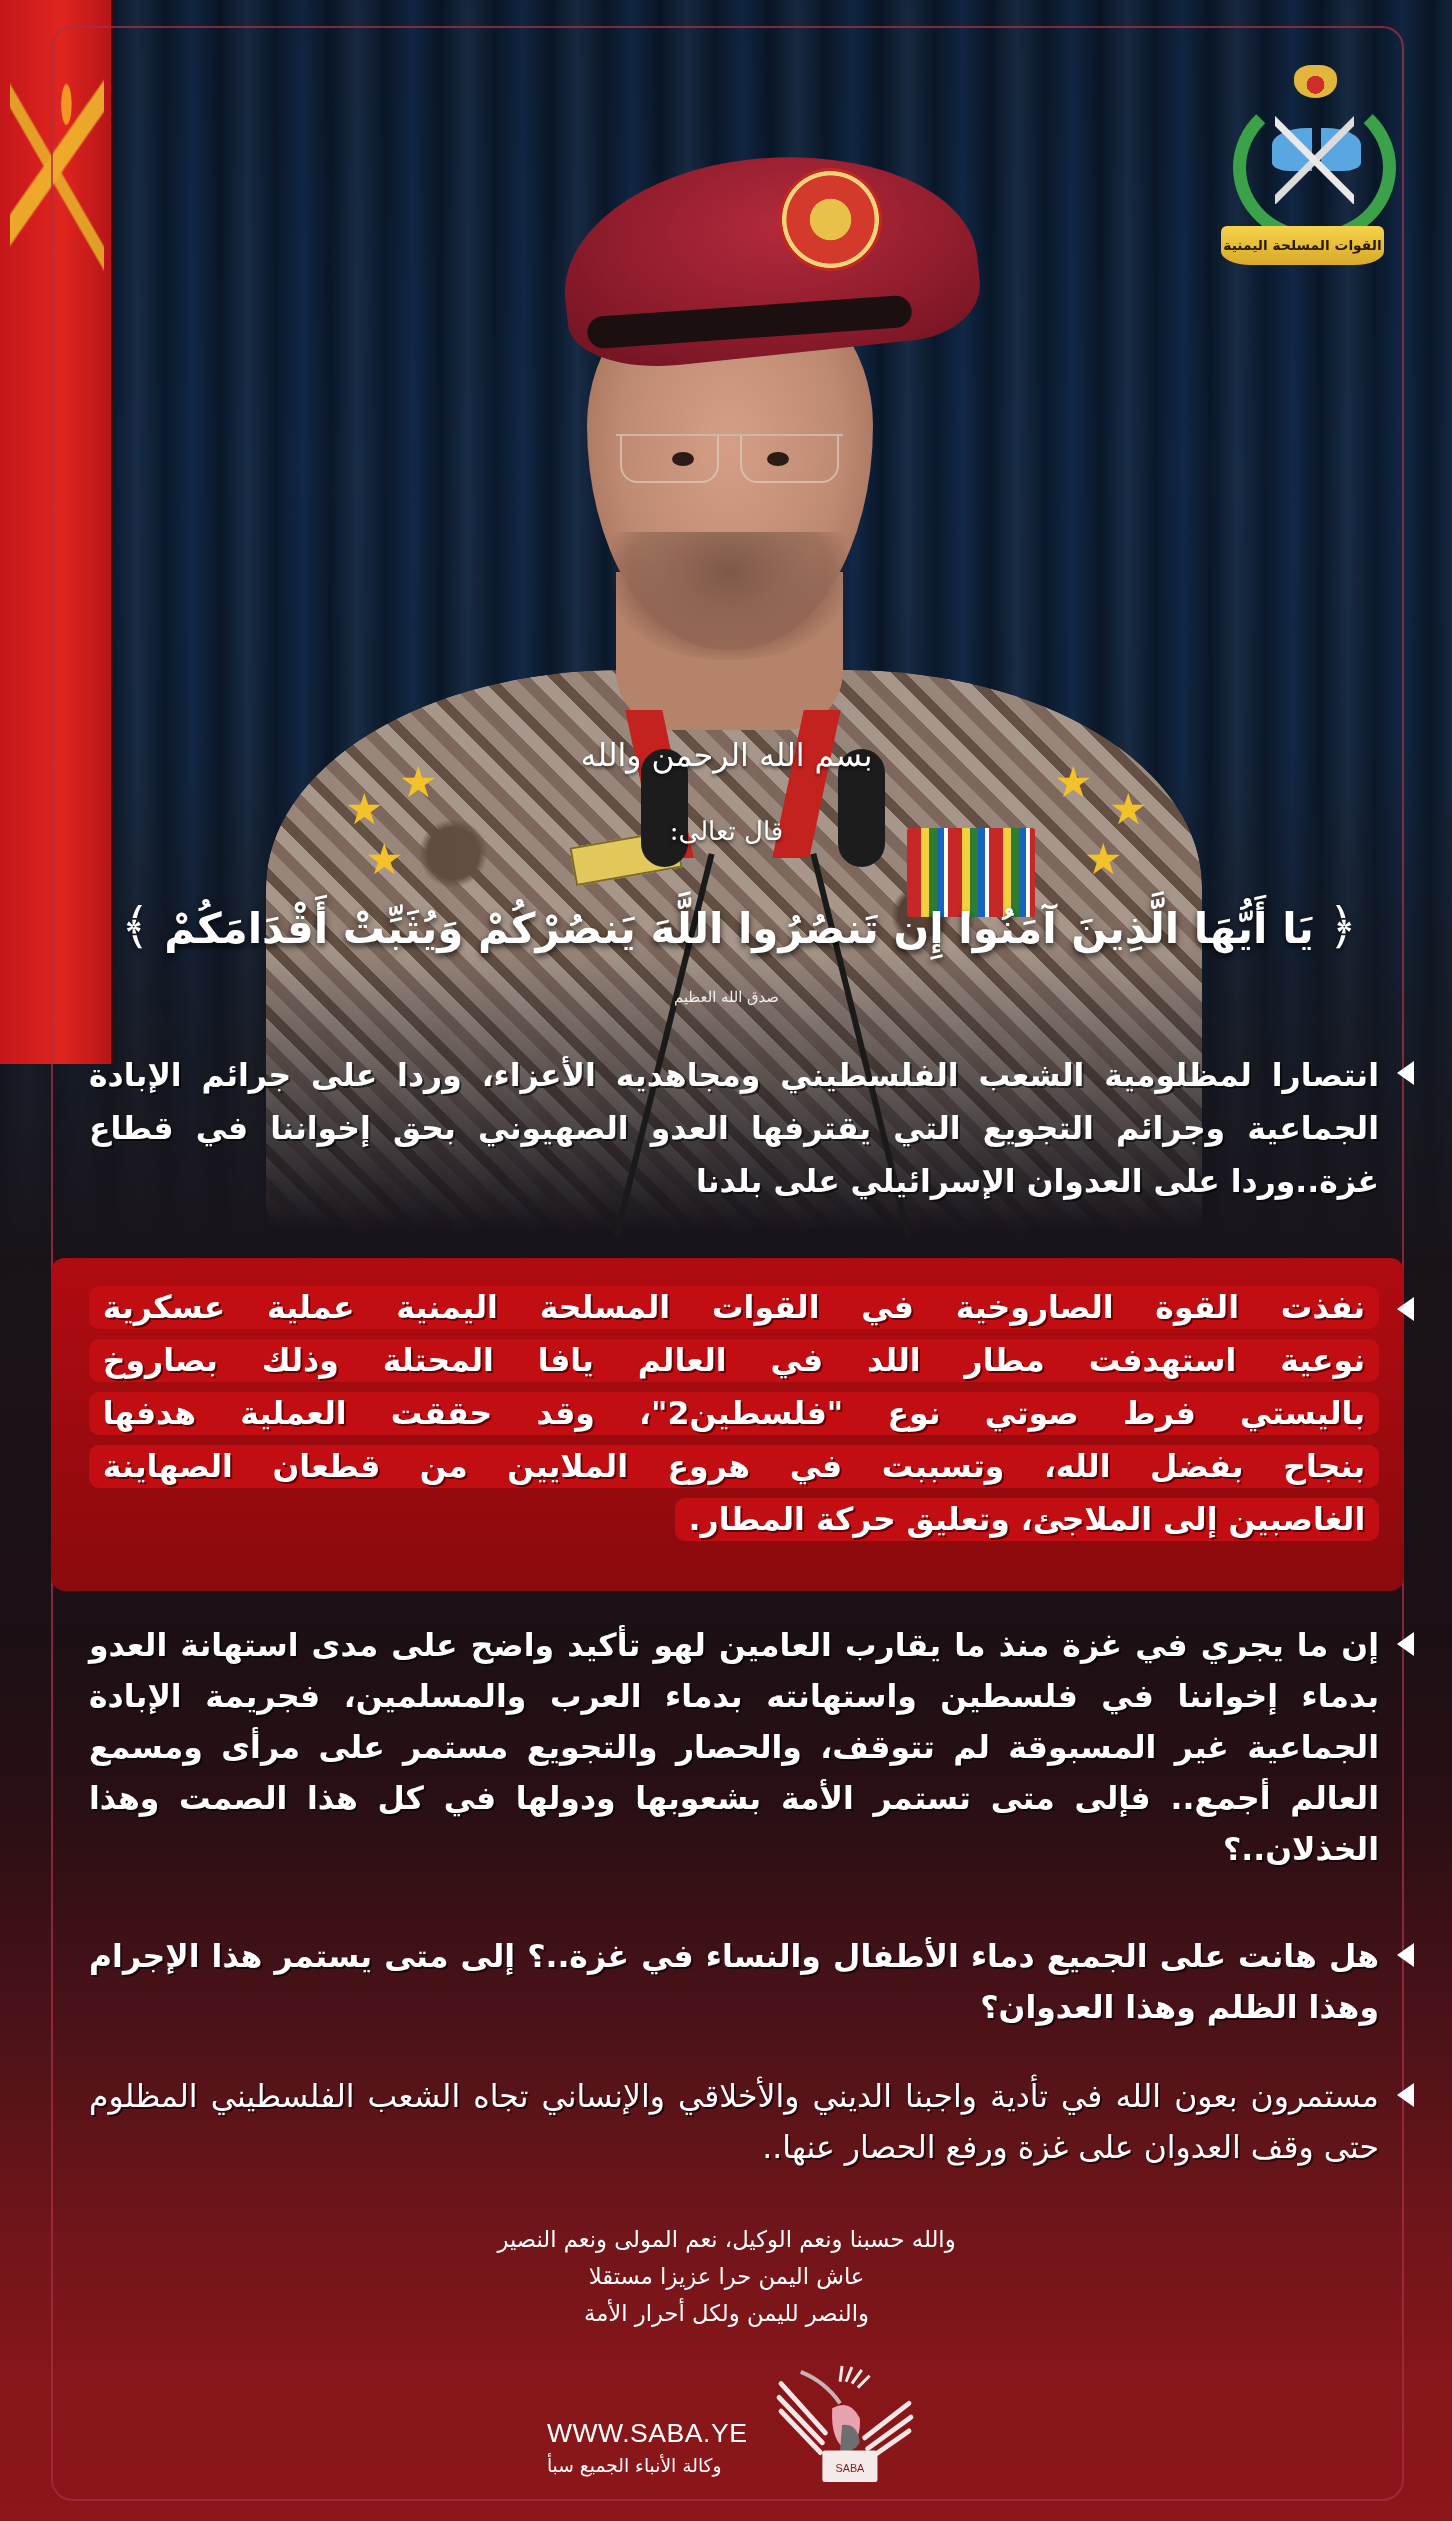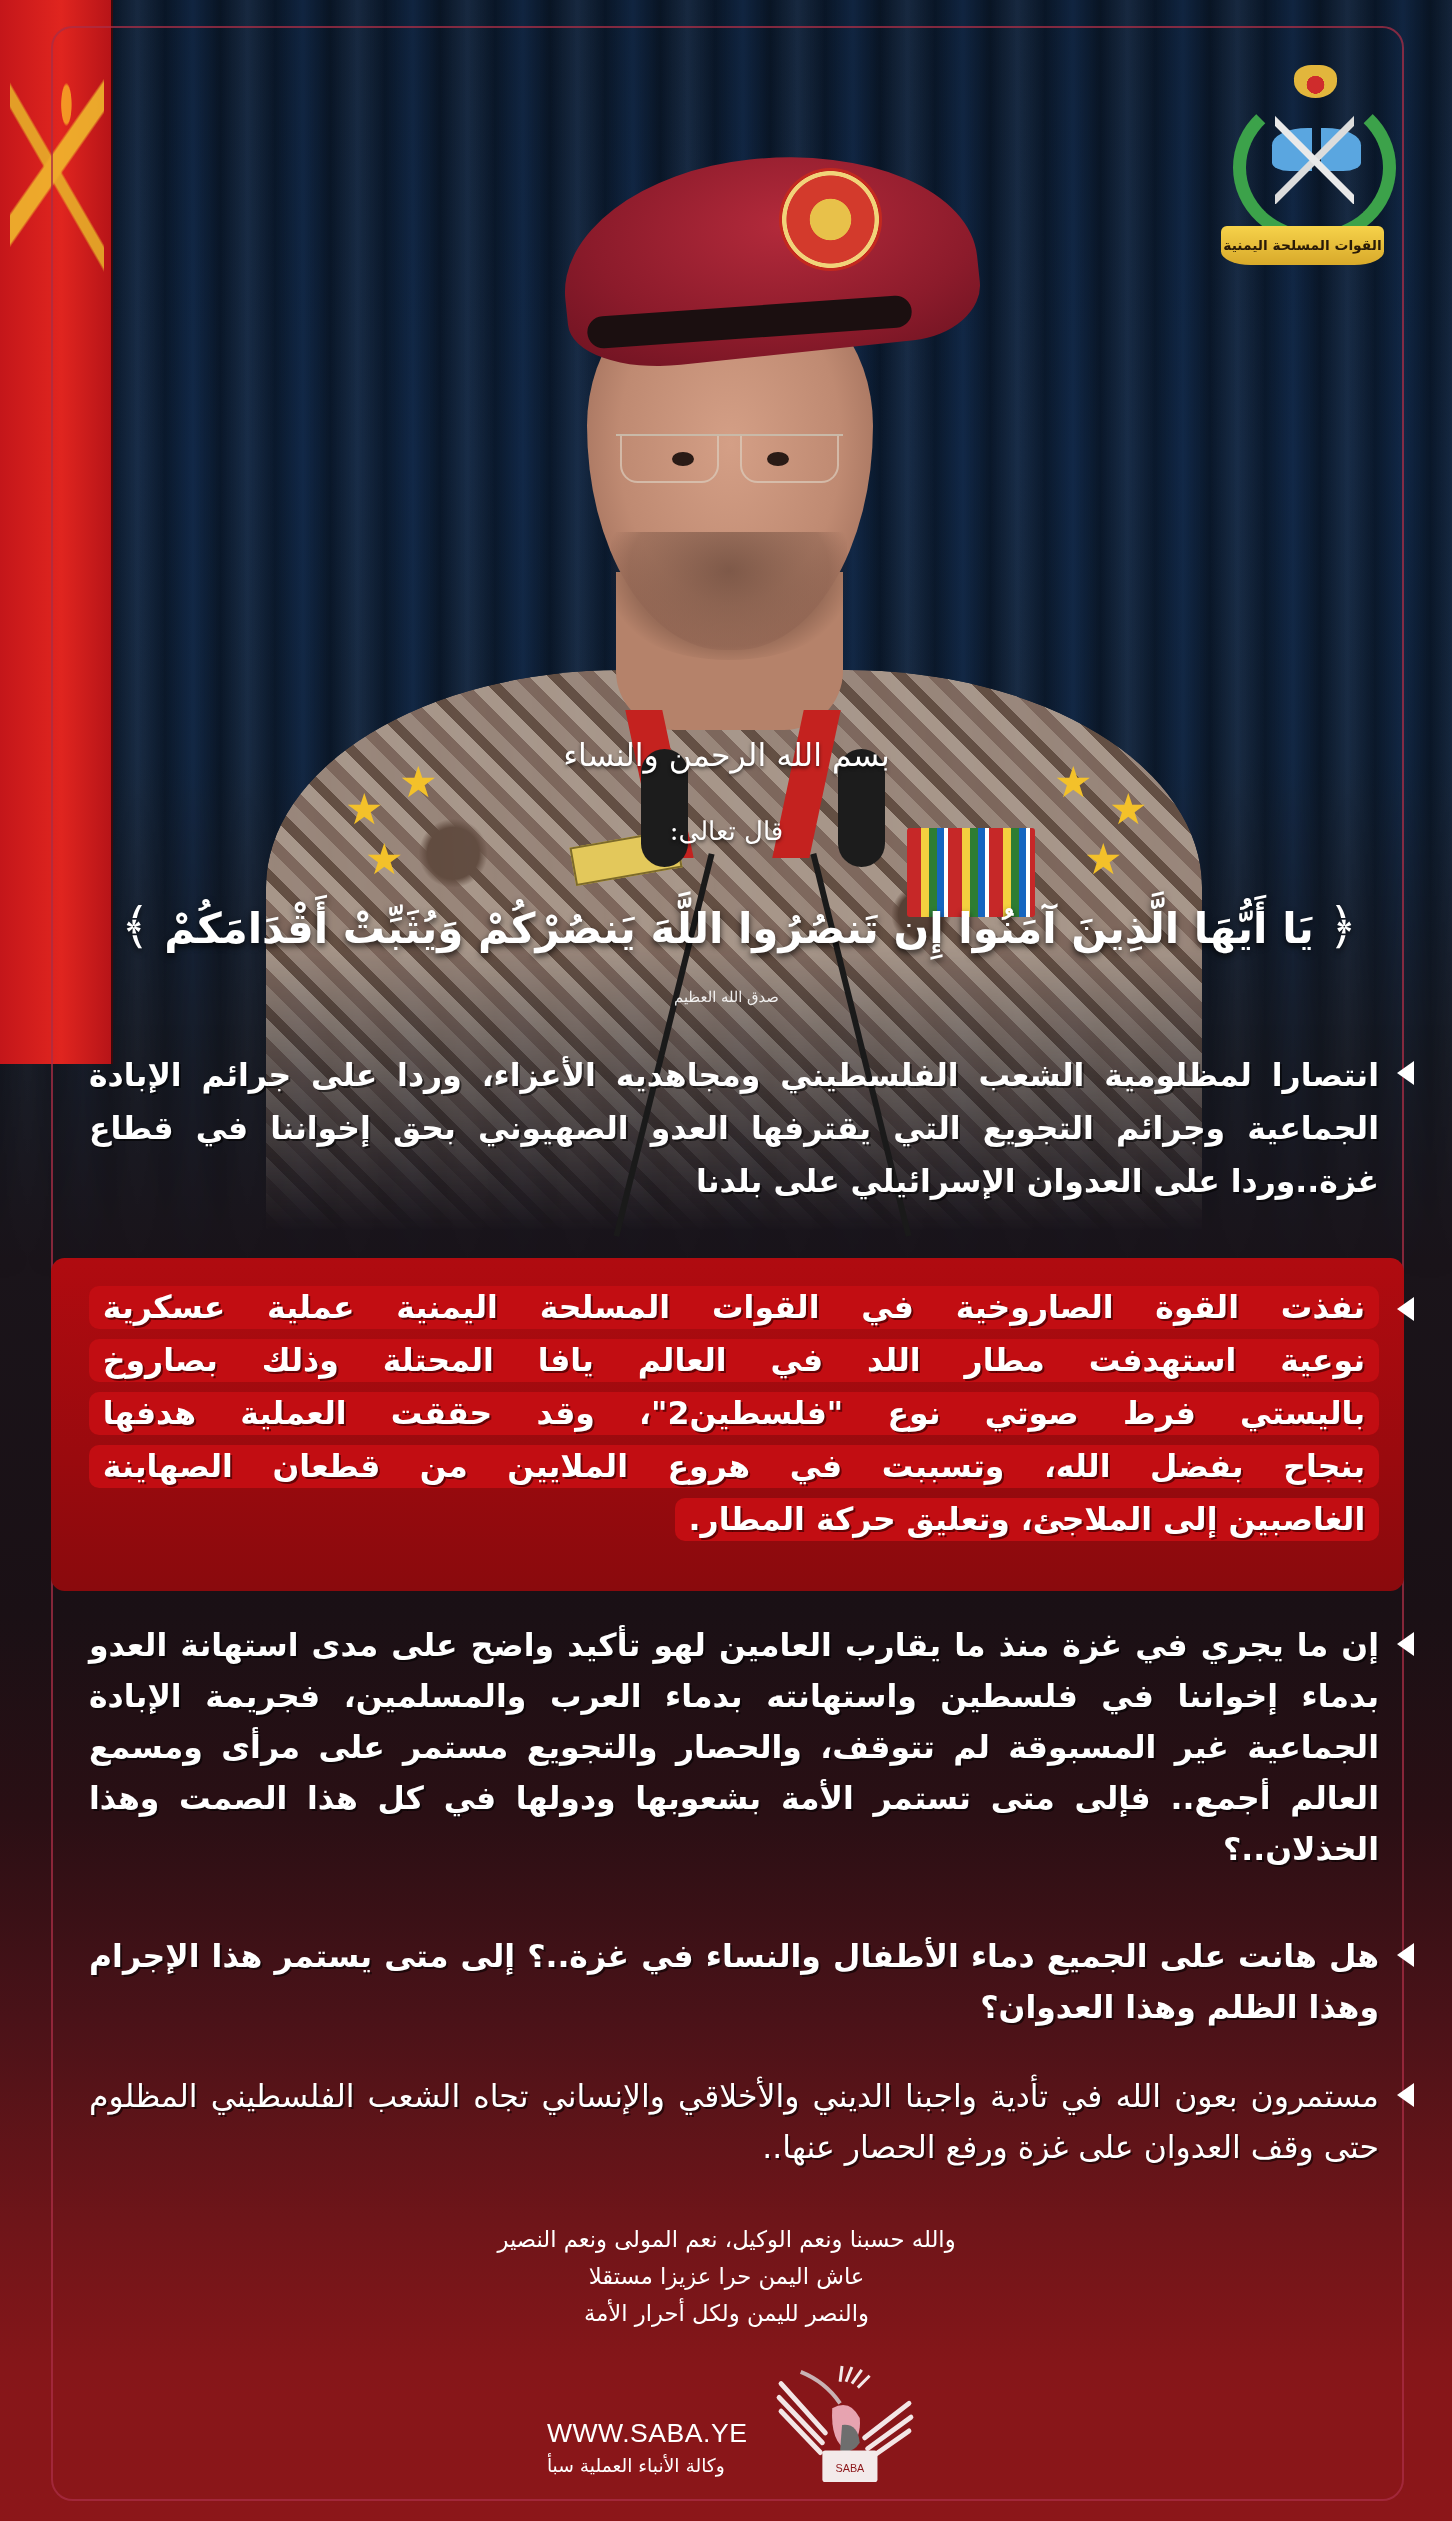--- a/index.html
+++ b/index.html
@@ -214,21 +214,21 @@
 
   <div class="emblem">
     <div class="wreath"></div>
     <div class="eagle"></div>
     <div class="wings"></div>
     <div class="swords"></div>
     <div class="banner">القوات المسلحة اليمنية</div>
   </div>
 
 
-  <div class="basmala">بسم الله الرحمن والنساء</div>
+  <div class="basmala">بسم الله الرحمن والله</div>
   <div class="qala">قال تعالى:</div>
   <div class="verse">
     <span class="bracket">﴿</span>
     <span>يَا أَيُّهَا الَّذِينَ آمَنُوا إِن تَنصُرُوا اللَّهَ يَنصُرْكُمْ وَيُثَبِّتْ أَقْدَامَكُمْ</span>
     <span class="bracket">﴾</span>
   </div>
   <div class="sadaqa">صدق الله العظيم</div>
 
   <div class="para" id="p1">
     <p><span class="bullet"></span><span>انتصارا لمظلومية الشعب الفلسطيني ومجاهديه الأعزاء، وردا على جرائم الإبادة الجماعية وجرائم التجويع التي يقترفها العدو الصهيوني بحق إخواننا في قطاع غزة..وردا على العدوان الإسرائيلي على بلدنا</span></p>
@@ -267,21 +267,21 @@
   </div>
 
   <div class="closing">
     <div>والله حسبنا ونعم الوكيل، نعم المولى ونعم النصير</div>
     <div>عاش اليمن حرا عزيزا مستقلا</div>
     <div>والنصر لليمن ولكل أحرار الأمة</div>
   </div>
 
   <div class="saba">
     <div class="url">WWW.SABA.YE</div>
-    <div class="agency">وكالة الأنباء العملية سبأ</div>
+    <div class="agency">وكالة الأنباء الجميع سبأ</div>
     <svg class="bird" viewBox="0 0 150 125">
       <g fill="none" stroke="#f3e6e6" stroke-width="5" stroke-linecap="round">
         <path d="M10 20 L55 70"></path>
           <path d="M8 34 L52 80"></path>
           <path d="M10 48 L50 90"></path>
         <path d="M140 40 L95 75"></path>
           <path d="M142 54 L98 86"></path>
           <path d="M140 68 L100 96"></path>
       </g>
       <path d="M30 8 Q55 18 70 40" stroke="#c9b2b5" stroke-width="4" fill="none"></path>

